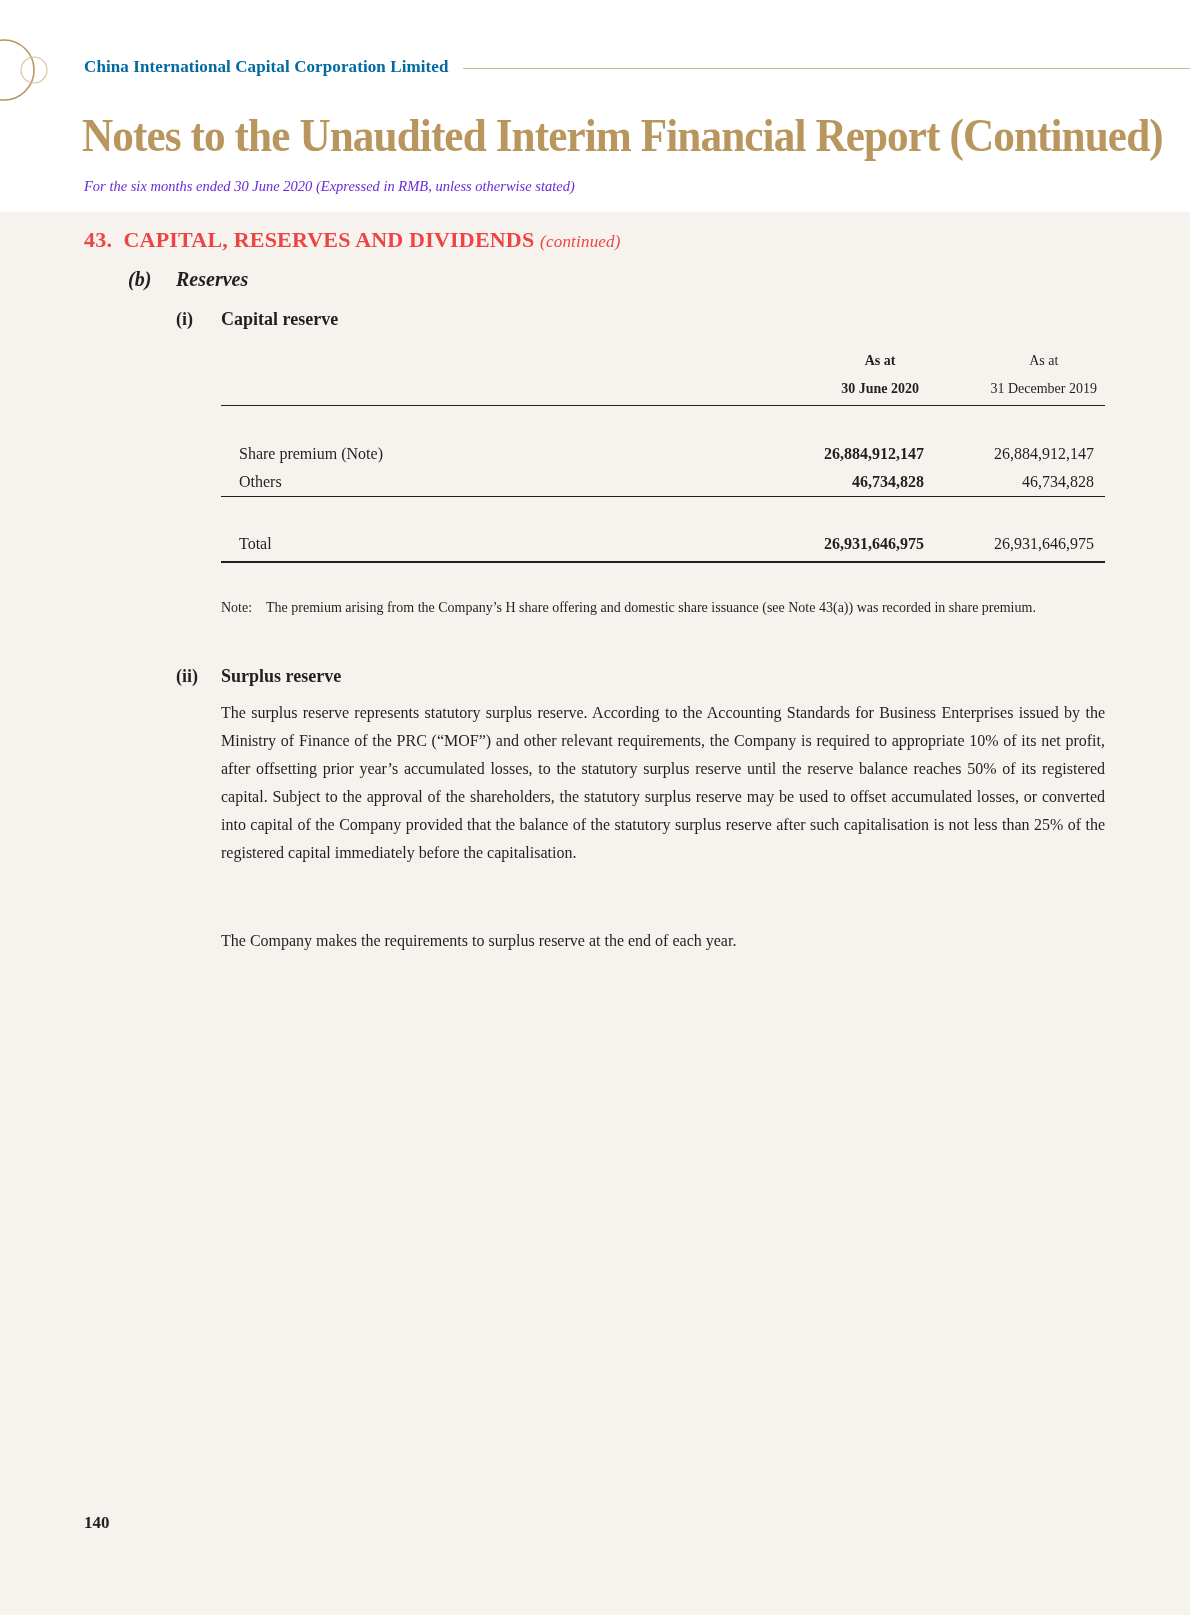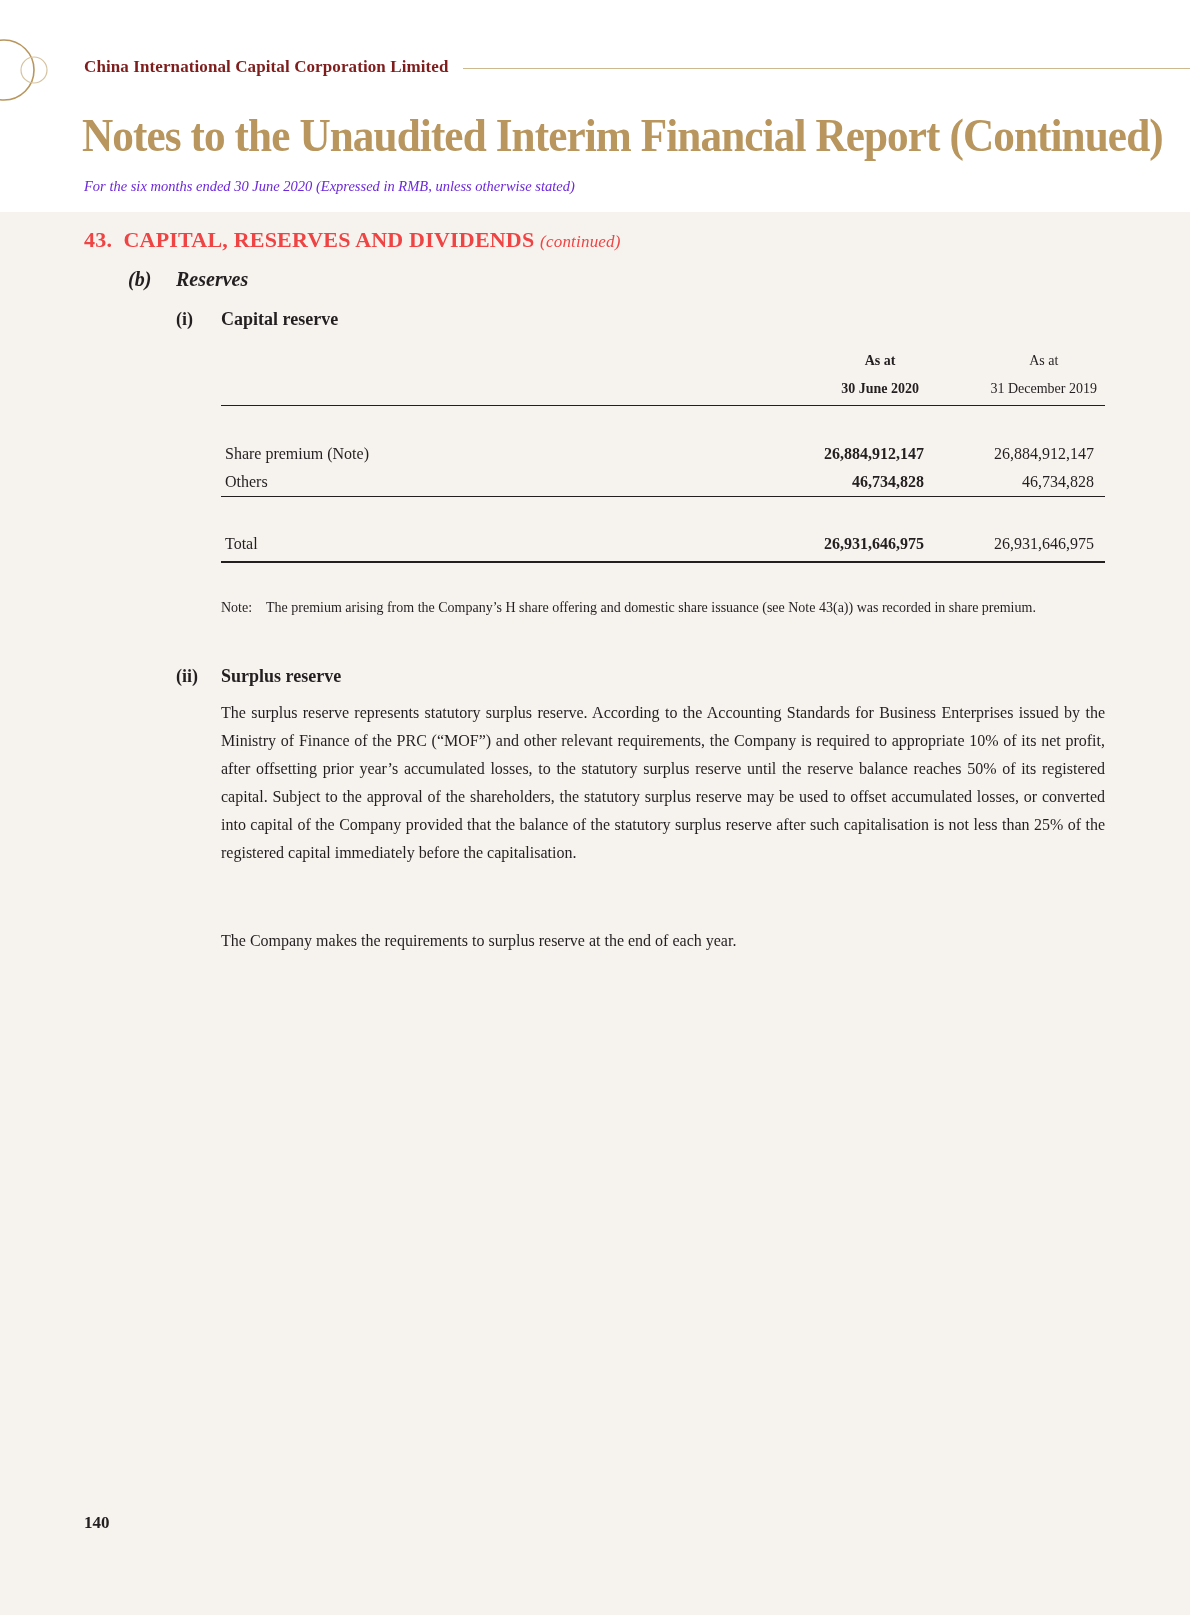--- a/index.html
+++ b/index.html
@@ -4,40 +4,40 @@
 <style>
   html, body { margin: 0; padding: 0; }
   body {
     width: 1190px; height: 1615px; position: relative; overflow: hidden;
     background: #ffffff;
     font-family: "Liberation Serif", "DejaVu Serif", serif;
     color: #231f20;
   }
   .band { position: absolute; left: 0; top: 212px; width: 1190px; height: 1403px; background: #f6f3ee; }
   .logo { position: absolute; left: 0; top: 38px; width: 60px; height: 64px; }
-  .company { position: absolute; left: 84px; top: 57px; font-size: 17px; font-weight: bold; color: #7f1d1d; letter-spacing: 0.1px; }
+  .company { position: absolute; left: 84px; top: 57px; font-size: 17px; font-weight: bold; color: #0369a1; letter-spacing: 0.1px; }
   .header-rule { position: absolute; left: 463px; top: 68px; width: 727px; height: 0; border-top: 1px solid #cdb990; }
   .title { position: absolute; left: 82px; top: 108px; font-size: 47px; font-weight: bold; color: #b8965e; letter-spacing: -1px; white-space: nowrap; transform: scaleX(0.92); transform-origin: left top; }
   .subtitle { position: absolute; left: 84px; top: 178px; font-size: 14.5px; font-style: italic; color: #6d28d9; }
   .sec-heading { position: absolute; left: 84px; top: 227px; font-size: 22px; font-weight: bold; color: #ef4444; letter-spacing: 0.2px; white-space: nowrap; }
   .sec-heading .cont { font-weight: normal; font-style: italic; font-size: 17px; }
   .sub-b { position: absolute; left: 128px; top: 268px; font-size: 20px; font-weight: bold; font-style: italic; }
   .sub-b .num { display: inline-block; width: 48px; }
   .sub-i { position: absolute; left: 176px; top: 309px; font-size: 18px; font-weight: bold; }
   .sub-i .num { display: inline-block; width: 45px; }
   .sub-ii { position: absolute; left: 176px; top: 666px; font-size: 18px; font-weight: bold; }
   .sub-ii .num { display: inline-block; width: 45px; }
   .col-h { position: absolute; text-align: center; font-size: 14px; line-height: 28px; }
   .col-h.c1 { right: 181px; font-weight: bold; top: 347px; }
   .col-h.c2 { right: 85px; top: 347px; }
   .rule { position: absolute; left: 221px; width: 884px; height: 0; }
   .rule.thin { border-top: 1.5px solid #231f20; }
   .rule.thick { border-top: 2.5px solid #231f20; }
   .row { position: absolute; left: 221px; width: 884px; height: 22px; font-size: 16px; }
-  .row .label { position: absolute; left: 4px; top: 0; }
+  .row .label { position: absolute; left: 18px; top: 0; }
   .row .v1 { position: absolute; right: 181px; top: 0; font-weight: bold; }
   .row .v2 { position: absolute; right: 11px; top: 0; }
 
   .note { position: absolute; left: 221px; top: 597px; width: 884px; font-size: 14px; line-height: 21px; }
   .note .nlabel { position: absolute; left: 0; top: 0; }
   .note .ntext { margin-left: 45px; text-align: justify; }
 
   .para { position: absolute; left: 221px; width: 884px; font-size: 16px; line-height: 28px; text-align: justify; }
   .page-num { position: absolute; left: 84px; top: 1513px; font-size: 17px; font-weight: bold; }
 </style>

